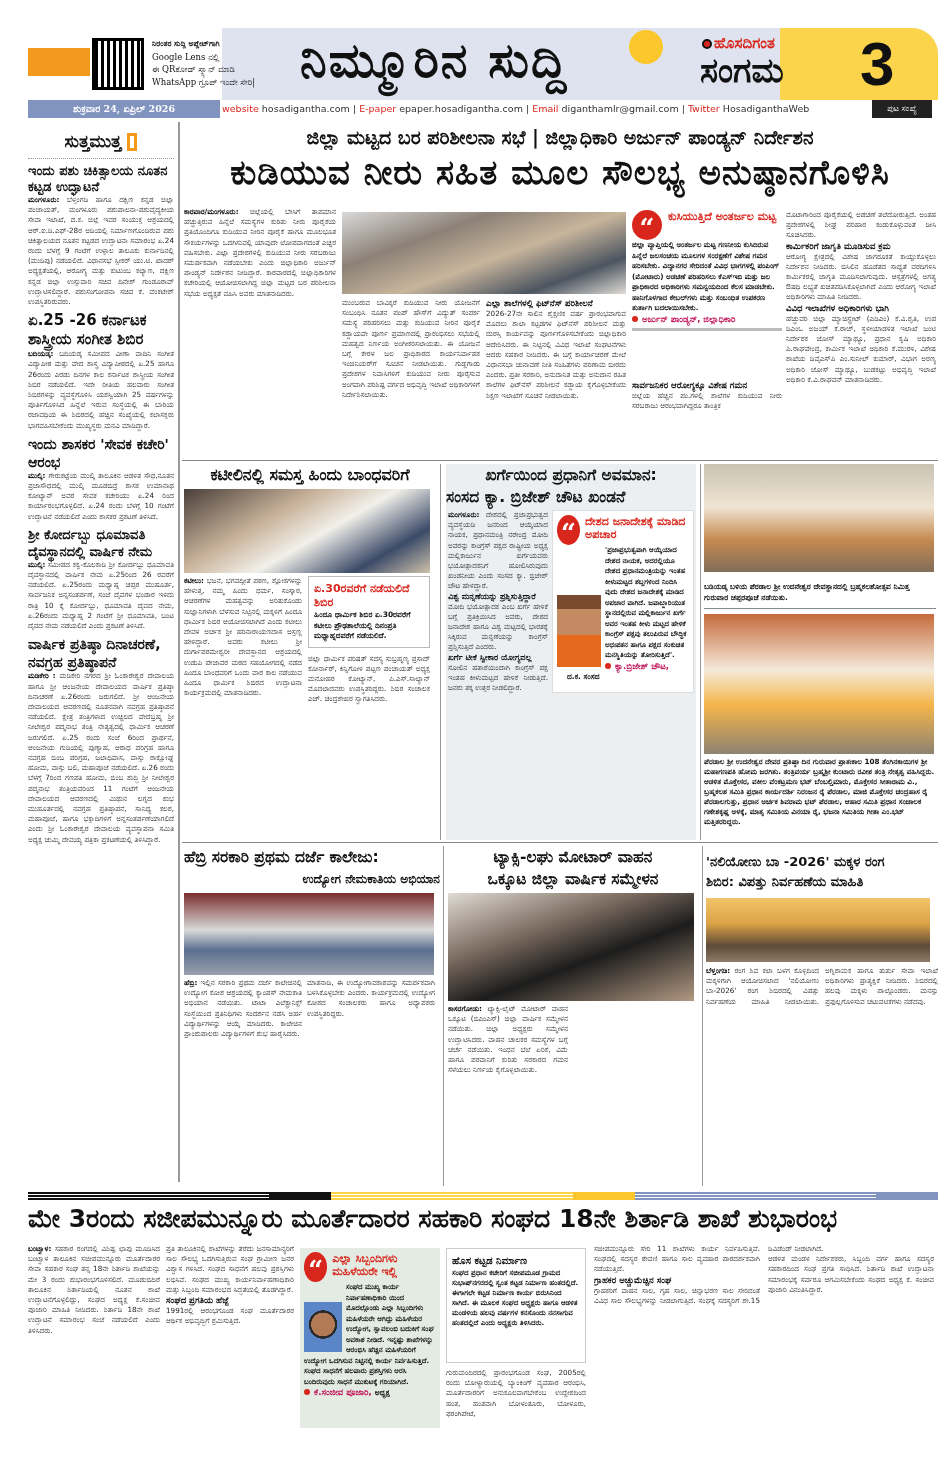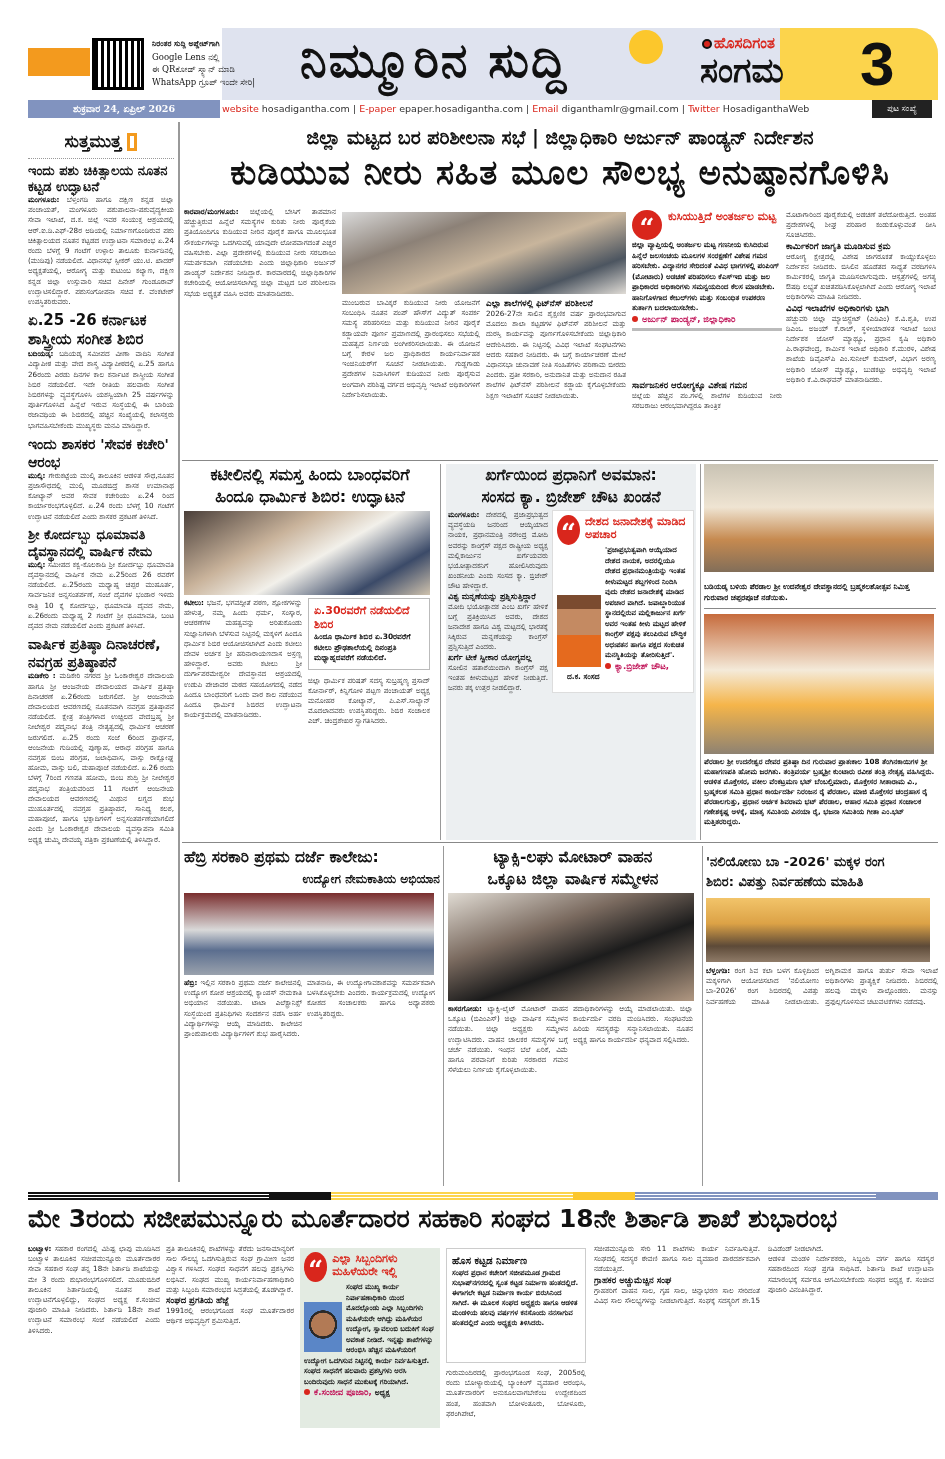--- a/index.html
+++ b/index.html
@@ -138,38 +138,37 @@
   <div class="col-text">ಮೊಟಾಗಾರಿಂದ ಪೂರೈಕೆಯಲ್ಲಿ ಅಡಚಣೆ ತಲೆದೋರುತ್ತಿದೆ. ಅಂತಹ ಪ್ರದೇಶಗಳಲ್ಲಿ ಶೀಘ್ರ ಪರಿಹಾರ ಕಂಡುಕೊಳ್ಳುವಂತೆ ಡೀಸಿ ಸೂಚಿಸಿದರು.</div>
   <div style="font-size:8.5px;font-weight:bold">ಕಾರ್ಮಿಕರಿಗೆ ಜಾಗೃತಿ ಮೂಡಿಸುವ ಕ್ರಮ</div>
   <div class="col-text">ಆರೋಗ್ಯ ಕ್ಷೇತ್ರದಲ್ಲಿ ವಿಶೇಷ ಜಾಗರೂಕತೆ ಕಾಯ್ದುಕೊಳ್ಳಲು ನಿರ್ದೇಶನ ನೀಡಿದರು. ಬಿಸಿಲಿನ ಹೊಡೆತದ ಸಾಧ್ಯತೆ ವರದಿಗಳಿಸಿ ಕಾರ್ಮಿಕರಲ್ಲಿ ಜಾಗೃತಿ ಮೂಡಿಸಲಾಗುವುದು. ಆಸ್ಪತ್ರೆಗಳಲ್ಲಿ ಅಗತ್ಯ ಔಷಧಿ ಲಭ್ಯತೆ ಖಚಿತಪಡಿಸಿಕೊಳ್ಳಲಾಗಿದೆ ಎಂದು ಆರೋಗ್ಯ ಇಲಾಖೆ ಅಧಿಕಾರಿಗಳು ಮಾಹಿತಿ ನೀಡಿದರು.</div>
   <div style="font-size:8.5px;font-weight:bold">ವಿವಿಧ ಇಲಾಖೆಗಳ ಅಧಿಕಾರಿಗಳು ಭಾಗಿ</div>
   <div class="col-text">ಹೆಚ್ಚುವರಿ ಜಿಲ್ಲಾ ಮ್ಯಾಜಿಸ್ಟ್ರೇಟ್ (ಎಡಿಎಂ) ಕೆ.ವಿ.ಶೃತಿ, ಉಪ ಡಿಎಂಒ ಅಜಯ್ ಕೆ.ರಾಜ್, ಸ್ಥಳೀಯಾಡಳಿತ ಇಲಾಖೆ ಜಂಟಿ ನಿರ್ದೇಶಕ ಜೋಸ್ ಮ್ಯಾಥ್ಯೂ, ಪ್ರಧಾನ ಕೃಷಿ ಅಧಿಕಾರಿ ಪಿ.ರಾಘವೇಂದ್ರ, ಕಾರ್ಮಿಕ ಇಲಾಖೆ ಅಧಿಕಾರಿ ಕೆ.ಮುರಳಿ, ವಿಶೇಷ ಶಾಖೆಯ ಡಿವೈಎಸ್‌ಪಿ ಎಂ.ಸುನೀಲ್ ಕುಮಾರ್, ವಿಭಾಗ ಅರಣ್ಯ ಅಧಿಕಾರಿ ಜೋಸ್ ಮ್ಯಾಥ್ಯೂ, ಬುಡಕಟ್ಟು ಅಭಿವೃದ್ಧಿ ಇಲಾಖೆ ಅಧಿಕಾರಿ ಕೆ.ವಿ.ರಾಘವನ್ ಮಾತನಾಡಿದರು.</div>
 </div>
 <div class="abs hline" style="left:182px;top:460px;width:756px"></div>
 
 <div class="abs" style="left:184px;top:464px;width:252px;height:376px;overflow:hidden">
   <div class="headline" style="font-size:16px;line-height:22px;text-align:center">ಕಟೀಲಿನಲ್ಲಿ ಸಮಸ್ತ ಹಿಂದು ಬಾಂಧವರಿಗೆ</div>
-  <div class="headline" style="font-size:16px;line-height:22px;text-align:center">ಹಿಂದೂ ಧಾರ್ಮಿಕ ಶಿಬಿರ: ಉದ್ಘಾಟನೆ</div>
   <div class="photo" style="width:246px;height:84px;margin:3px 0;background:linear-gradient(150deg,#4a3f3a 0%,#c9b39b 35%,#f2f0ea 55%,#3b4a68 80%,#cfc2ad 100%)"></div>
   <div style="display:flex;gap:6px">
     <div class="col-text" style="width:118px"><b>ಕಟೀಲು:</b> <span>ಭಜನೆ, ಭಗವದ್ಗೀತೆ ಪಠಣ, ಶ್ಲೋಕಗಳನ್ನು ಹೇಳುತ್ತ, ನಮ್ಮ ಹಿಂದು ಧರ್ಮ, ಸಂಸ್ಕಾರ, ಆಚರಣೆಗಳ ಮಹತ್ವವನ್ನು ಅರಿತುಕೊಂಡು ಸುಜ್ಞಾನಿಗಳಾಗಿ ಬೆಳೆಸುವ ನಿಟ್ಟಿನಲ್ಲಿ ಮಕ್ಕಳಿಗೆ ಹಿಂದೂ ಧಾರ್ಮಿಕ ಶಿಬಿರ ಆಯೋಜಿಸಲಾಗಿದೆ ಎಂದು ಕಟೀಲು ದೇವಳ ಅರ್ಚಕ ಶ್ರೀ ಹರಿನಾರಾಯಣದಾಸ ಅಸ್ರಣ್ಣ ಹೇಳಿದ್ದಾರೆ. ಅವರು ಕಟೀಲು ಶ್ರೀ ದುರ್ಗಾಪರಮೇಶ್ವರೀ ದೇವಸ್ಥಾನದ ಆಶ್ರಯದಲ್ಲಿ ಉಡುಪಿ ಪೇಜಾವರ ಮಠದ ಸಹಯೋಗದಲ್ಲಿ ನಡೆದ ಹಿಂದೂ ಬಾಂಧವರಿಗೆ ಒಂದು ವಾರ ಕಾಲ ನಡೆಯುವ ಹಿಂದೂ ಧಾರ್ಮಿಕ ಶಿಬಿರದ ಉದ್ಘಾಟನಾ ಕಾರ್ಯಕ್ರಮದಲ್ಲಿ ಮಾತನಾಡಿದರು.</span></div>
     <div style="width:122px">
       <div class="sidebox grey-bg" style="padding:5px;margin-bottom:6px">
         <div style="color:#d9261c;font-weight:bold;font-size:11px;line-height:14px">ಏ.30ರವರೆಗೆ ನಡೆಯಲಿದೆ ಶಿಬಿರ</div>
         <div style="font-size:7.5px;line-height:10.5px;font-weight:bold">ಹಿಂದೂ ಧಾರ್ಮಿಕ ಶಿಬಿರ ಏ.30ರವರೆಗೆ ಕಟೀಲು ಪ್ರೌಢಶಾಲೆಯಲ್ಲಿ ದಿನಂಪ್ರತಿ ಮಧ್ಯಾಹ್ನದವರೆಗೆ ನಡೆಯಲಿದೆ.</div>
       </div>
       <div class="col-text">ಜಿಲ್ಲಾ ಧಾರ್ಮಿಕ ಪರಿಷತ್ ಸದಸ್ಯ ಸುಬ್ರಹ್ಮಣ್ಯ ಪ್ರಸಾದ್ ಕೋರ್ನಾರ್, ಕಿನ್ನಿಗೋಳಿ ಪಟ್ಟಣ ಪಂಚಾಯತ್ ಅಧ್ಯಕ್ಷ ಮನೋಹರ ಕೋಟ್ಯಾನ್, ಪಿ.ಎಸ್.ಸಾಲ್ಯಾನ್ ಮೊದಲಾದವರು ಉಪಸ್ಥಿತರಿದ್ದರು. ಶಿಬಿರ ಸಂಚಾಲಕ ಎಚ್. ಚಂದ್ರಶೇಖರ ಸ್ವಾಗತಿಸಿದರು.</div>
     </div>
   </div>
 </div>
 <div class="abs vline" style="left:440px;top:464px;height:376px;width:1px"></div>
 
 <div class="abs grey-bg" style="left:446px;top:464px;width:250px;height:376px;overflow:hidden">
   <div class="headline" style="font-size:15.5px;line-height:22px;text-align:center">ಖರ್ಗೆಯಿಂದ ಪ್ರಧಾನಿಗೆ ಅವಮಾನ:</div>
-  <div class="headline" style="font-size:15.5px;line-height:22px;text-align:center">ಸಂಸದ ಕ್ಯಾ. ಬ್ರಿಜೇಶ್ ಚೌಟ ಖಂಡನೆ</div>
+  <div class="headline" style="font-size:15.5px;line-height:22px;text-align:left">ಸಂಸದ ಕ್ಯಾ. ಬ್ರಿಜೇಶ್ ಚೌಟ ಖಂಡನೆ</div>
   <div style="display:flex;gap:4px;padding:2px 2px">
     <div style="width:100px">
       <div class="col-text"><b>ಮಂಗಳೂರು:</b> <span>ದೇಶದಲ್ಲಿ ಪ್ರಜಾಪ್ರಭುತ್ವದ ವ್ಯವಸ್ಥೆಯಡಿ ಜನರಿಂದ ಆಯ್ಕೆಯಾದ ನಾಯಕ, ಪ್ರಧಾನಮಂತ್ರಿ ನರೇಂದ್ರ ಮೋದಿ ಅವರನ್ನು ಕಾಂಗ್ರೆಸ್ ಪಕ್ಷದ ರಾಷ್ಟ್ರೀಯ ಅಧ್ಯಕ್ಷ ಮಲ್ಲಿಕಾರ್ಜುನ ಖರ್ಗೆಯವರು ಭಯೋತ್ಪಾದಕನಿಗೆ ಹೋಲಿಸಿರುವುದು ಖಂಡನೀಯ ಎಂದು ಸಂಸದ ಕ್ಯಾ. ಬ್ರಿಜೇಶ್ ಚೌಟ ಹೇಳಿದ್ದಾರೆ.</span></div>
       <div style="font-size:8px;font-weight:bold">ವಿಶ್ವ ಮನ್ನಣೆಯನ್ನು ಪ್ರಶ್ನಿಸುತ್ತಿದ್ದಾರೆ</div>
       <div class="col-text">ಮೋದಿ ಭಯೋತ್ಪಾದಕ ಎಂಬ ಖರ್ಗೆ ಹೇಳಿಕೆ ಬಗ್ಗೆ ಪ್ರತಿಕ್ರಿಯಿಸಿದ ಅವರು, ದೇಶದ ಜನಾದೇಶ ಹಾಗೂ ವಿಶ್ವ ಮಟ್ಟದಲ್ಲಿ ಭಾರತಕ್ಕೆ ಸಿಕ್ಕಿರುವ ಮನ್ನಣೆಯನ್ನು ಕಾಂಗ್ರೆಸ್ ಪ್ರಶ್ನಿಸುತ್ತಿದೆ ಎಂದರು.</div>
       <div style="font-size:8px;font-weight:bold">ಖರ್ಗೆ ಟೀಕೆ ಸ್ವೀಕಾರ ಯೋಗ್ಯವಲ್ಲ</div>
       <div class="col-text">ಸೋಲಿನ ಹತಾಶೆಯಿಂದಾಗಿ ಕಾಂಗ್ರೆಸ್ ಪಕ್ಷ ಇಂತಹ ಕೀಳುಮಟ್ಟದ ಹೇಳಿಕೆ ನೀಡುತ್ತಿದೆ. ಜನರು ತಕ್ಕ ಉತ್ತರ ನೀಡಲಿದ್ದಾರೆ.</div>
     </div>
     <div class="quote-box" style="width:142px;padding:4px;position:relative">
       <div style="display:flex;gap:5px">
@@ -206,21 +205,20 @@
   </div>
 </div>
 <div class="abs vline" style="left:443px;top:846px;height:340px;width:1px"></div>
 
 <div class="abs" style="left:448px;top:846px;width:250px;height:340px;overflow:hidden">
   <div class="headline" style="font-size:15.5px;line-height:22px;text-align:center">ಟ್ಯಾಕ್ಸಿ-ಲಘು ಮೋಟಾರ್ ವಾಹನ</div>
   <div class="headline" style="font-size:15.5px;line-height:22px;text-align:center">ಒಕ್ಕೂಟ ಜಿಲ್ಲಾ ವಾರ್ಷಿಕ ಸಮ್ಮೇಳನ</div>
   <div class="photo crowd" style="width:246px;height:108px;margin:3px 0"></div>
   <div style="display:flex;gap:5px">
     <div class="col-text" style="width:120px"><b>ಕಾಸರಗೋಡು:</b> <span>ಟ್ಯಾಕ್ಸಿ-ಲೈಟ್ ಮೋಟಾರ್ ವಾಹನ ಒಕ್ಕೂಟ (ಬಿಎಂಎಸ್) ಜಿಲ್ಲಾ ವಾರ್ಷಿಕ ಸಮ್ಮೇಳನ ನಡೆಯಿತು. ಜಿಲ್ಲಾ ಅಧ್ಯಕ್ಷರು ಸಮ್ಮೇಳನ ಉದ್ಘಾಟಿಸಿದರು. ವಾಹನ ಚಾಲಕರ ಸಮಸ್ಯೆಗಳ ಬಗ್ಗೆ ಚರ್ಚೆ ನಡೆಯಿತು. ಇಂಧನ ಬೆಲೆ ಏರಿಕೆ, ವಿಮೆ ಹಾಗೂ ಪರವಾನಿಗೆ ಕುರಿತು ಸರಕಾರದ ಗಮನ ಸೆಳೆಯಲು ನಿರ್ಣಯ ಕೈಗೊಳ್ಳಲಾಯಿತು.</span></div>
-    <div class="col-text" style="width:120px">ಪದಾಧಿಕಾರಿಗಳನ್ನು ಆಯ್ಕೆ ಮಾಡಲಾಯಿತು. ಜಿಲ್ಲಾ ಕಾರ್ಯದರ್ಶಿ ವರದಿ ಮಂಡಿಸಿದರು. ಸಂಘಟನೆಯ ಹಿರಿಯ ಸದಸ್ಯರನ್ನು ಸನ್ಮಾನಿಸಲಾಯಿತು. ನೂತನ ಅಧ್ಯಕ್ಷ ಹಾಗೂ ಕಾರ್ಯದರ್ಶಿ ಧನ್ಯವಾದ ಸಲ್ಲಿಸಿದರು.</div>
   </div>
 </div>
 <div class="abs vline" style="left:702px;top:846px;height:340px;width:1px"></div>
 
 <div class="abs" style="left:706px;top:846px;width:232px;height:340px;overflow:hidden">
   <div class="headline" style="font-size:13px;line-height:20px;margin-top:6px">'ನಲಿಯೋಣು ಬಾ -2026' ಮಕ್ಕಳ ರಂಗ</div>
   <div class="headline" style="font-size:13px;line-height:20px">ಶಿಬಿರ: ವಿಪತ್ತು ನಿರ್ವಹಣೆಯ ಮಾಹಿತಿ</div>
   <div class="photo hall" style="width:224px;height:64px;margin:6px 0 4px"></div>
   <div class="col-text" style="column-count:2;column-gap:6px;height:200px"><b>ಬೆಳ್ತಂಗಡಿ:</b> <span>ರಂಗ ಶಿವ ಕಲಾ ಬಳಗ ಕೊಳ್ಳಿದಿಂದ ಮಕ್ಕಳಿಗಾಗಿ ಆಯೋಜಿಸಲಾದ 'ನಲಿಯೋಣು ಬಾ-2026' ರಂಗ ಶಿಬಿರದಲ್ಲಿ ವಿಪತ್ತು ನಿರ್ವಹಣೆಯ ಮಾಹಿತಿ ನೀಡಲಾಯಿತು. ಅಗ್ನಿಶಾಮಕ ಹಾಗೂ ತುರ್ತು ಸೇವಾ ಇಲಾಖೆ ಅಧಿಕಾರಿಗಳು ಪ್ರಾತ್ಯಕ್ಷಿಕೆ ನೀಡಿದರು. ಶಿಬಿರದಲ್ಲಿ ಹಲವು ಮಕ್ಕಳು ಪಾಲ್ಗೊಂಡರು. ಮನಸ್ಸು ಪ್ರಫುಲ್ಲಗೊಳಿಸುವ ಚಟುವಟಿಕೆಗಳು ನಡೆದವು.</span></div>
 </div>

